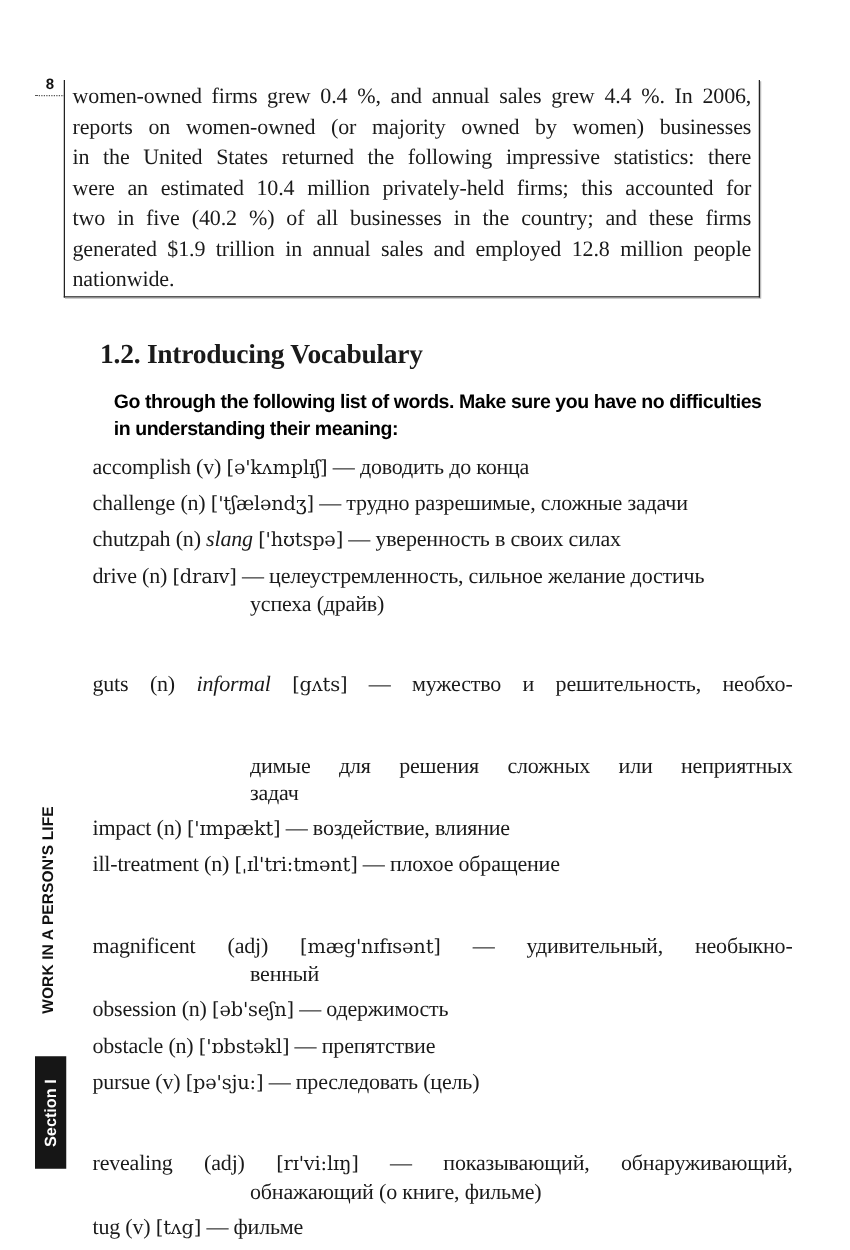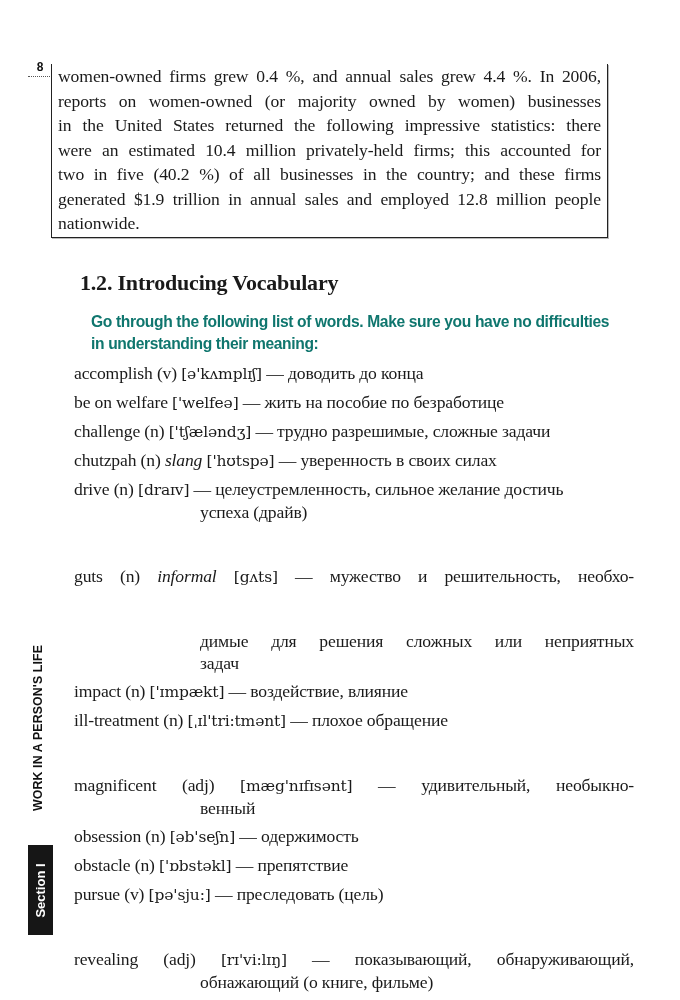--- a/index.html
+++ b/index.html
@@ -78,21 +78,21 @@
       position: absolute;
       left: 91px;
       top: 311px;
       width: 540px;
       margin: 0;
       font-family: "Liberation Sans", "DejaVu Sans", sans-serif;
       font-weight: bold;
       font-size: 15.6px;
       line-height: 22px;
       letter-spacing: -0.35px;
-      color: #0f766e;
+      color: #000000;
     }
     .vocab-list {
       position: absolute;
       left: 74px;
       top: 362px;
       width: 560px;
       margin: 0;
       padding: 0;
       list-style: none;
     }
@@ -194,23 +194,20 @@
 <p class="instruction">
   <span style="display:block">Go through the following list of words. Make sure you have no difficulties</span>
   <span style="display:block">in understanding their meaning:</span>
 </p>
 
 <ul class="vocab-list">
     <li class="vocab-entry">
       <span class="line"><span class="term">accomplish</span> <span class="pos">(v)</span> <span class="ipa">[ə'kʌmplɪʃ]</span> <span class="dash">—</span> <span class="translation">доводить до конца</span> </span>
     </li>
     <li class="vocab-entry">
-      <span class="line"><span class="term">be on welfare</span> <span class="ipa">['welfeə]</span> <span class="dash">—</span> <span class="translation">жить на пособие по безработице</span> </span>
-    </li>
-    <li class="vocab-entry">
       <span class="line"><span class="term">challenge</span> <span class="pos">(n)</span> <span class="ipa">['tʃæləndʒ]</span> <span class="dash">—</span> <span class="translation">трудно разрешимые, сложные задачи</span> </span>
     </li>
     <li class="vocab-entry">
       <span class="line"><span class="term">chutzpah</span> <span class="pos">(n)</span> <span class="tag">slang</span> <span class="ipa">['hʊtspə]</span> <span class="dash">—</span> <span class="translation">уверенность в своих силах</span> </span>
     </li>
     <li class="vocab-entry">
       <span class="line"><span class="term">drive</span> <span class="pos">(n)</span> <span class="ipa">[draɪv]</span> <span class="dash">—</span> <span class="translation">целеустремленность, сильное желание достичь</span> </span>
       <span class="cont">успеха (драйв)</span>
     </li>
     <li class="vocab-entry">

